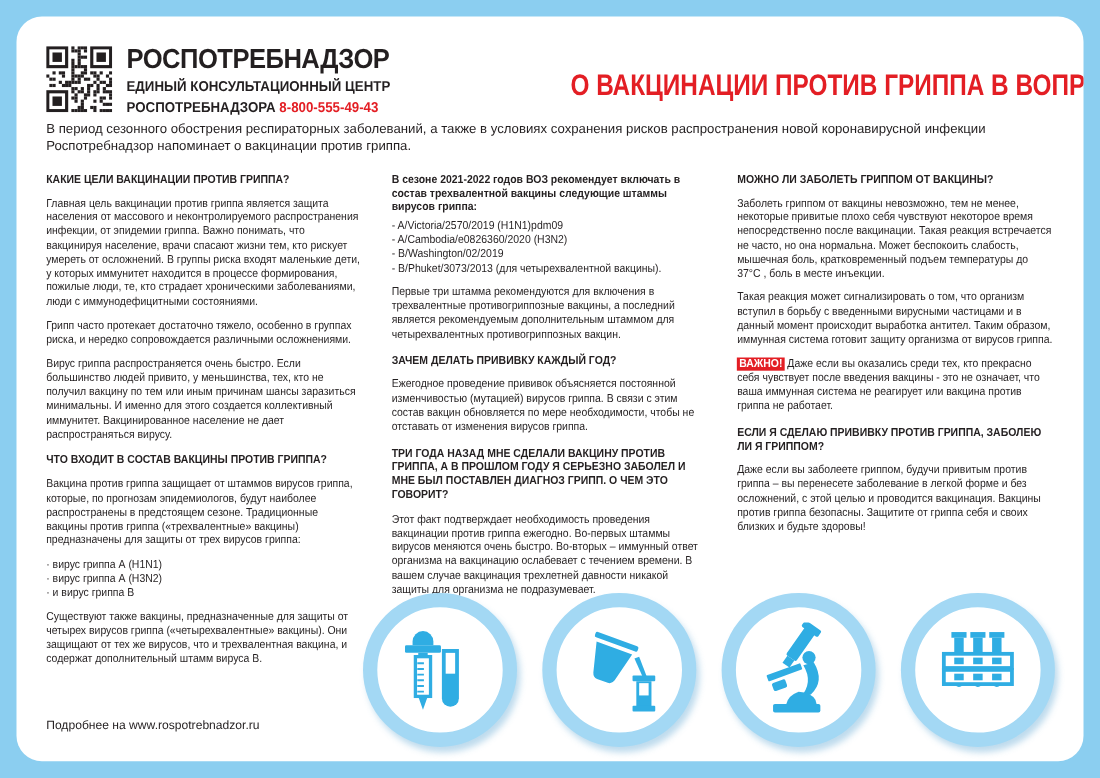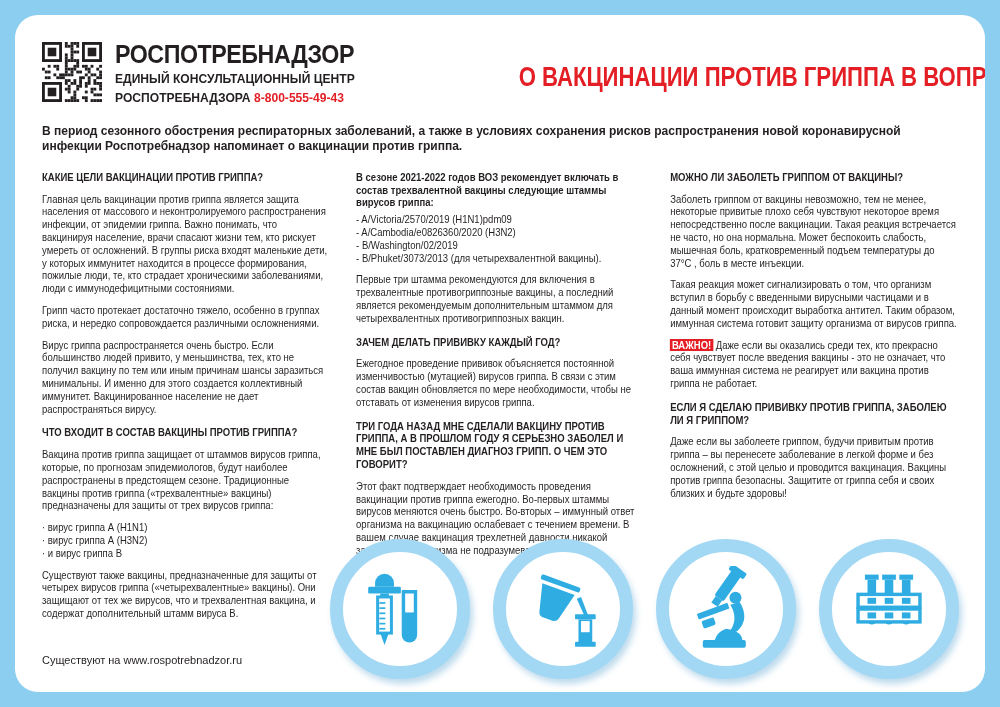--- a/index.html
+++ b/index.html
@@ -25,21 +25,21 @@
   .org-name { font-size:25px; font-weight:bold; letter-spacing:-.5px; line-height:1.0; color:#231F20; white-space:nowrap; }
   .center-line { font-size:13px; font-weight:bold; line-height:1.18; margin-top:4px; white-space:nowrap; }
   .phone { color:#E31E24; }
   .main-title {
     flex:1; margin-top:20px; margin-right:-8px;
     text-align:right; white-space:nowrap;
     font-size:27px; font-weight:bold; color:#E31E24;
     transform:scaleX(.82); transform-origin:right center;
   }
   
-  .intro { margin-top:18px; font-size:12px; line-height:1.3;font-weight:bold; }
+  .intro { margin-top:4px; font-size:12px; line-height:1.3; }
   
   .cols {
     margin-top:16px;
     width:1010px; transform:scaleX(.906); transform-origin:left top;
     display:grid; grid-template-columns:repeat(3,1fr); column-gap:30px;
     font-size:10.5px; line-height:1.22;
   }
   .col h3 { font-size:10.5px; font-weight:bold; margin:11px 0 9px; }
   .col > :first-child { margin-top:0; }
   .col p { margin:0 0 9px; }
@@ -338,15 +338,15 @@
             <rect x="65" y="37" width="10" height="7"></rect>
           <rect x="25" y="54" width="10" height="7"></rect>
             <rect x="45" y="54" width="10" height="7"></rect>
             <rect x="65" y="54" width="10" height="7"></rect>
         </g>
       </svg>
     </div>
 
   </div>
 
-  <div class="footer">Существуют на www.rospotrebnadzor.ru</div>
+  <div class="footer">Подробнее на www.rospotrebnadzor.ru</div>
 
 </div>
 
 </body></html>

